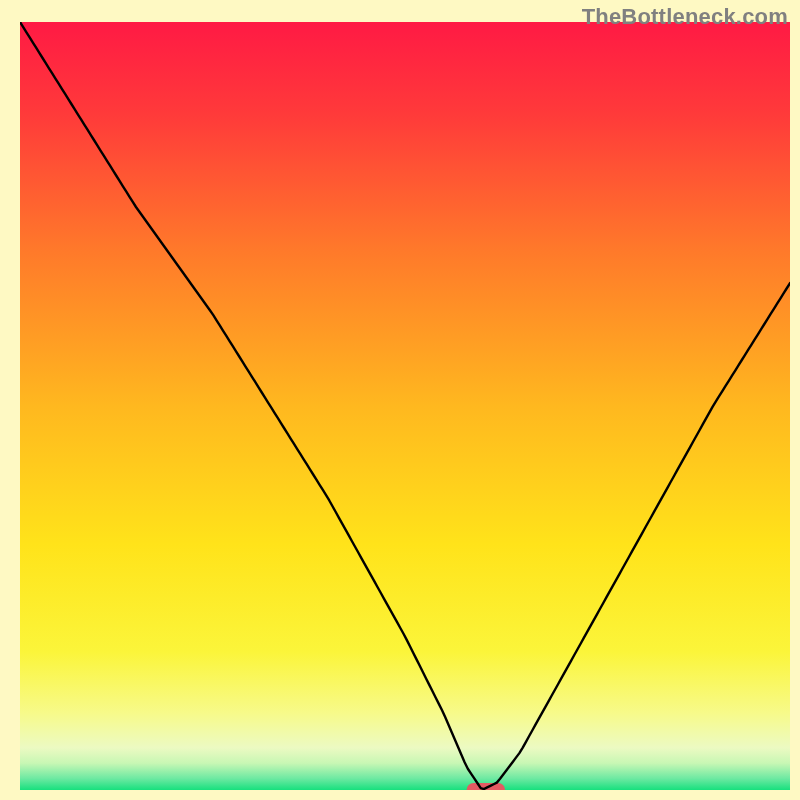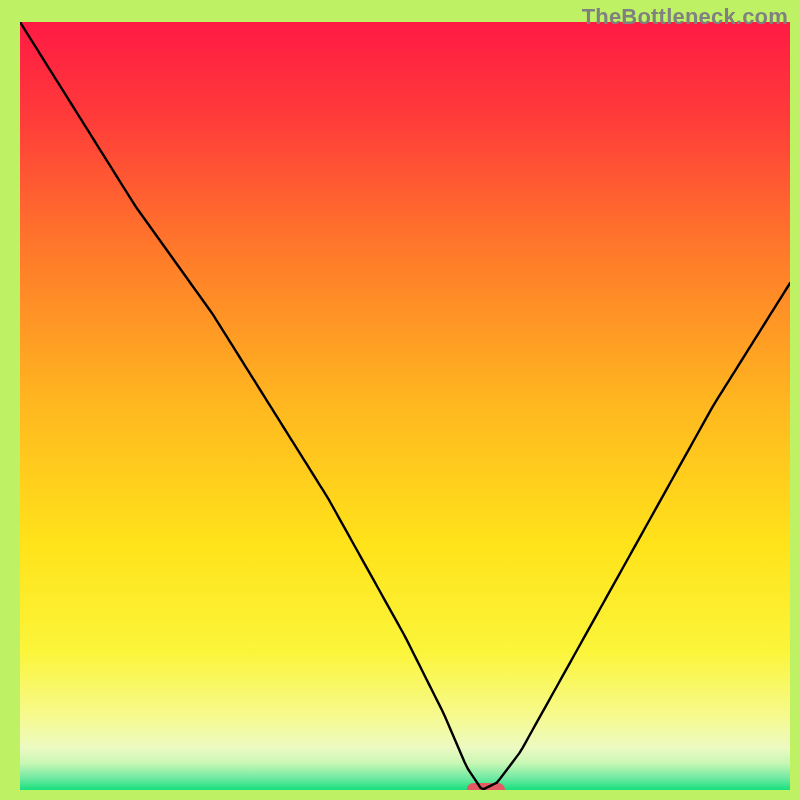--- a/index.html
+++ b/index.html
@@ -8,21 +8,21 @@
     width: 800px;
     height: 800px;
     overflow: hidden;
     background: #000;
     font-family: Arial, Helvetica, sans-serif;
   }
   .frame {
     position: relative;
     width: 800px;
     height: 800px;
-    background: #bef264;
+    background: #fef9c3;
   }
   .plot {
     position: absolute;
     box-sizing: border-box;
   }
   .watermark {
     position: absolute;
     font-size: 22px;
     font-weight: 600;
     color: #808080;

